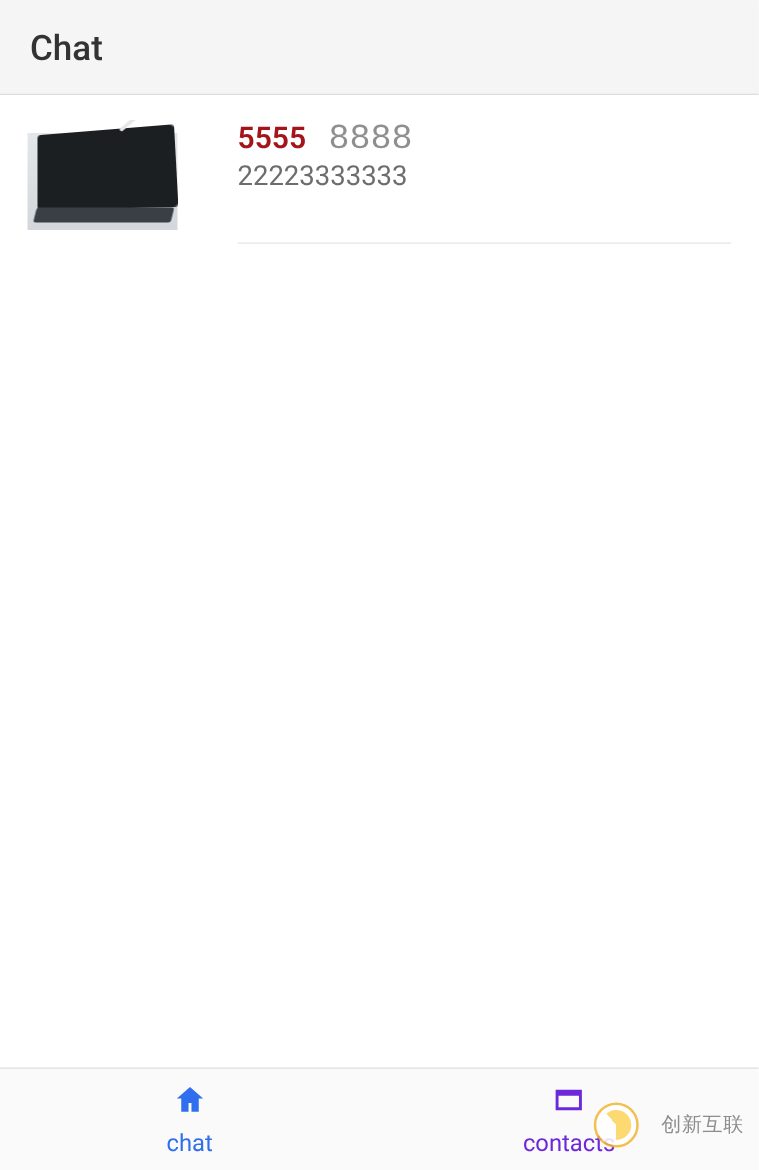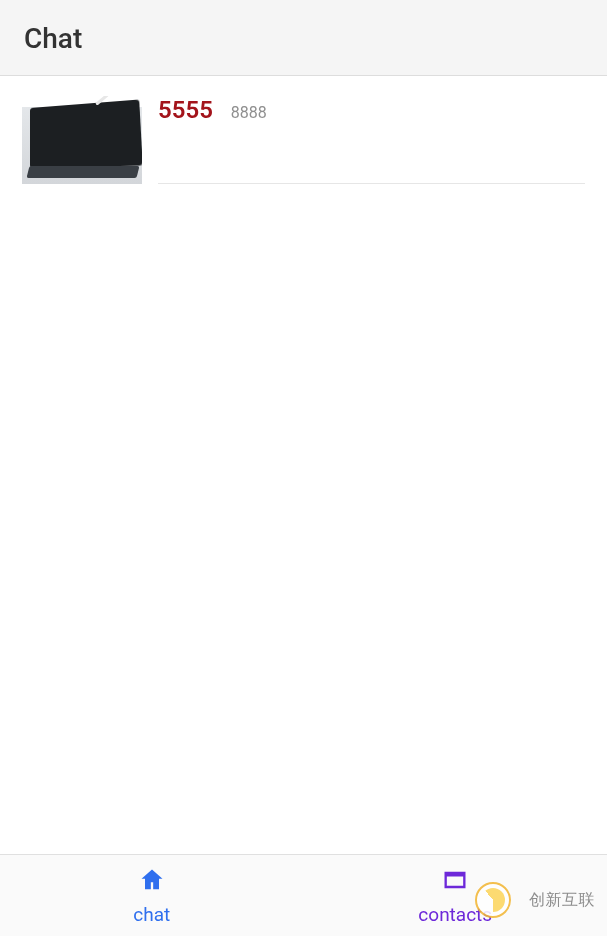--- a/index.html
+++ b/index.html
@@ -75,35 +75,37 @@
       height: 2.5px;
       background: #e7e7e7;
       transform: rotate(-40deg);
       transform-origin: left center;
       border-radius: 2px;
     }
     .item-body {
       flex: 1;
       border-bottom: 1px solid #e6e6e6;
       padding-bottom: 40px;
+      margin-left: 32px;
     }
     .line1 {
       display: flex;
       align-items: baseline;
       margin-bottom: 2px;
     }
     .code-red {
       color: #a3141b;
       font-size: 24px;
       font-weight: 600;
       margin-right: 18px;
     }
     .code-gray {
       color: #8f8f8f;
-      font-size: 16px;
+      font-size: 28px;
+      font-family: Liberation Mono, monospace;
     }
     .line2 {
       color: #222;
       font-size: 22px;
       margin-bottom: 2px;
     }
     .line3 {
       color: #6d6d6d;
       font-size: 22px;
     }
@@ -176,20 +178,21 @@
     <div class="thumb">
       <div class="thumb-screen"></div>
       <div class="thumb-base"></div>
       <div class="thumb-pen"></div>
     </div>
     <div class="item-body">
       <div class="line1">
         <span class="code-red">5555</span>
         <span class="code-gray">8888</span>
       </div>
+      <div class="line3">22223333333</div>
     </div>
   </div>
 </main>
 
 <nav class="tabbar">
   <div class="tab active">
     <span>
       <svg viewBox="0 0 24 24" fill="currentColor">
           <path d="M12 3l9 8h-3v9h-5v-6H11v6H6v-9H3l9-8z"></path>
         </svg>

